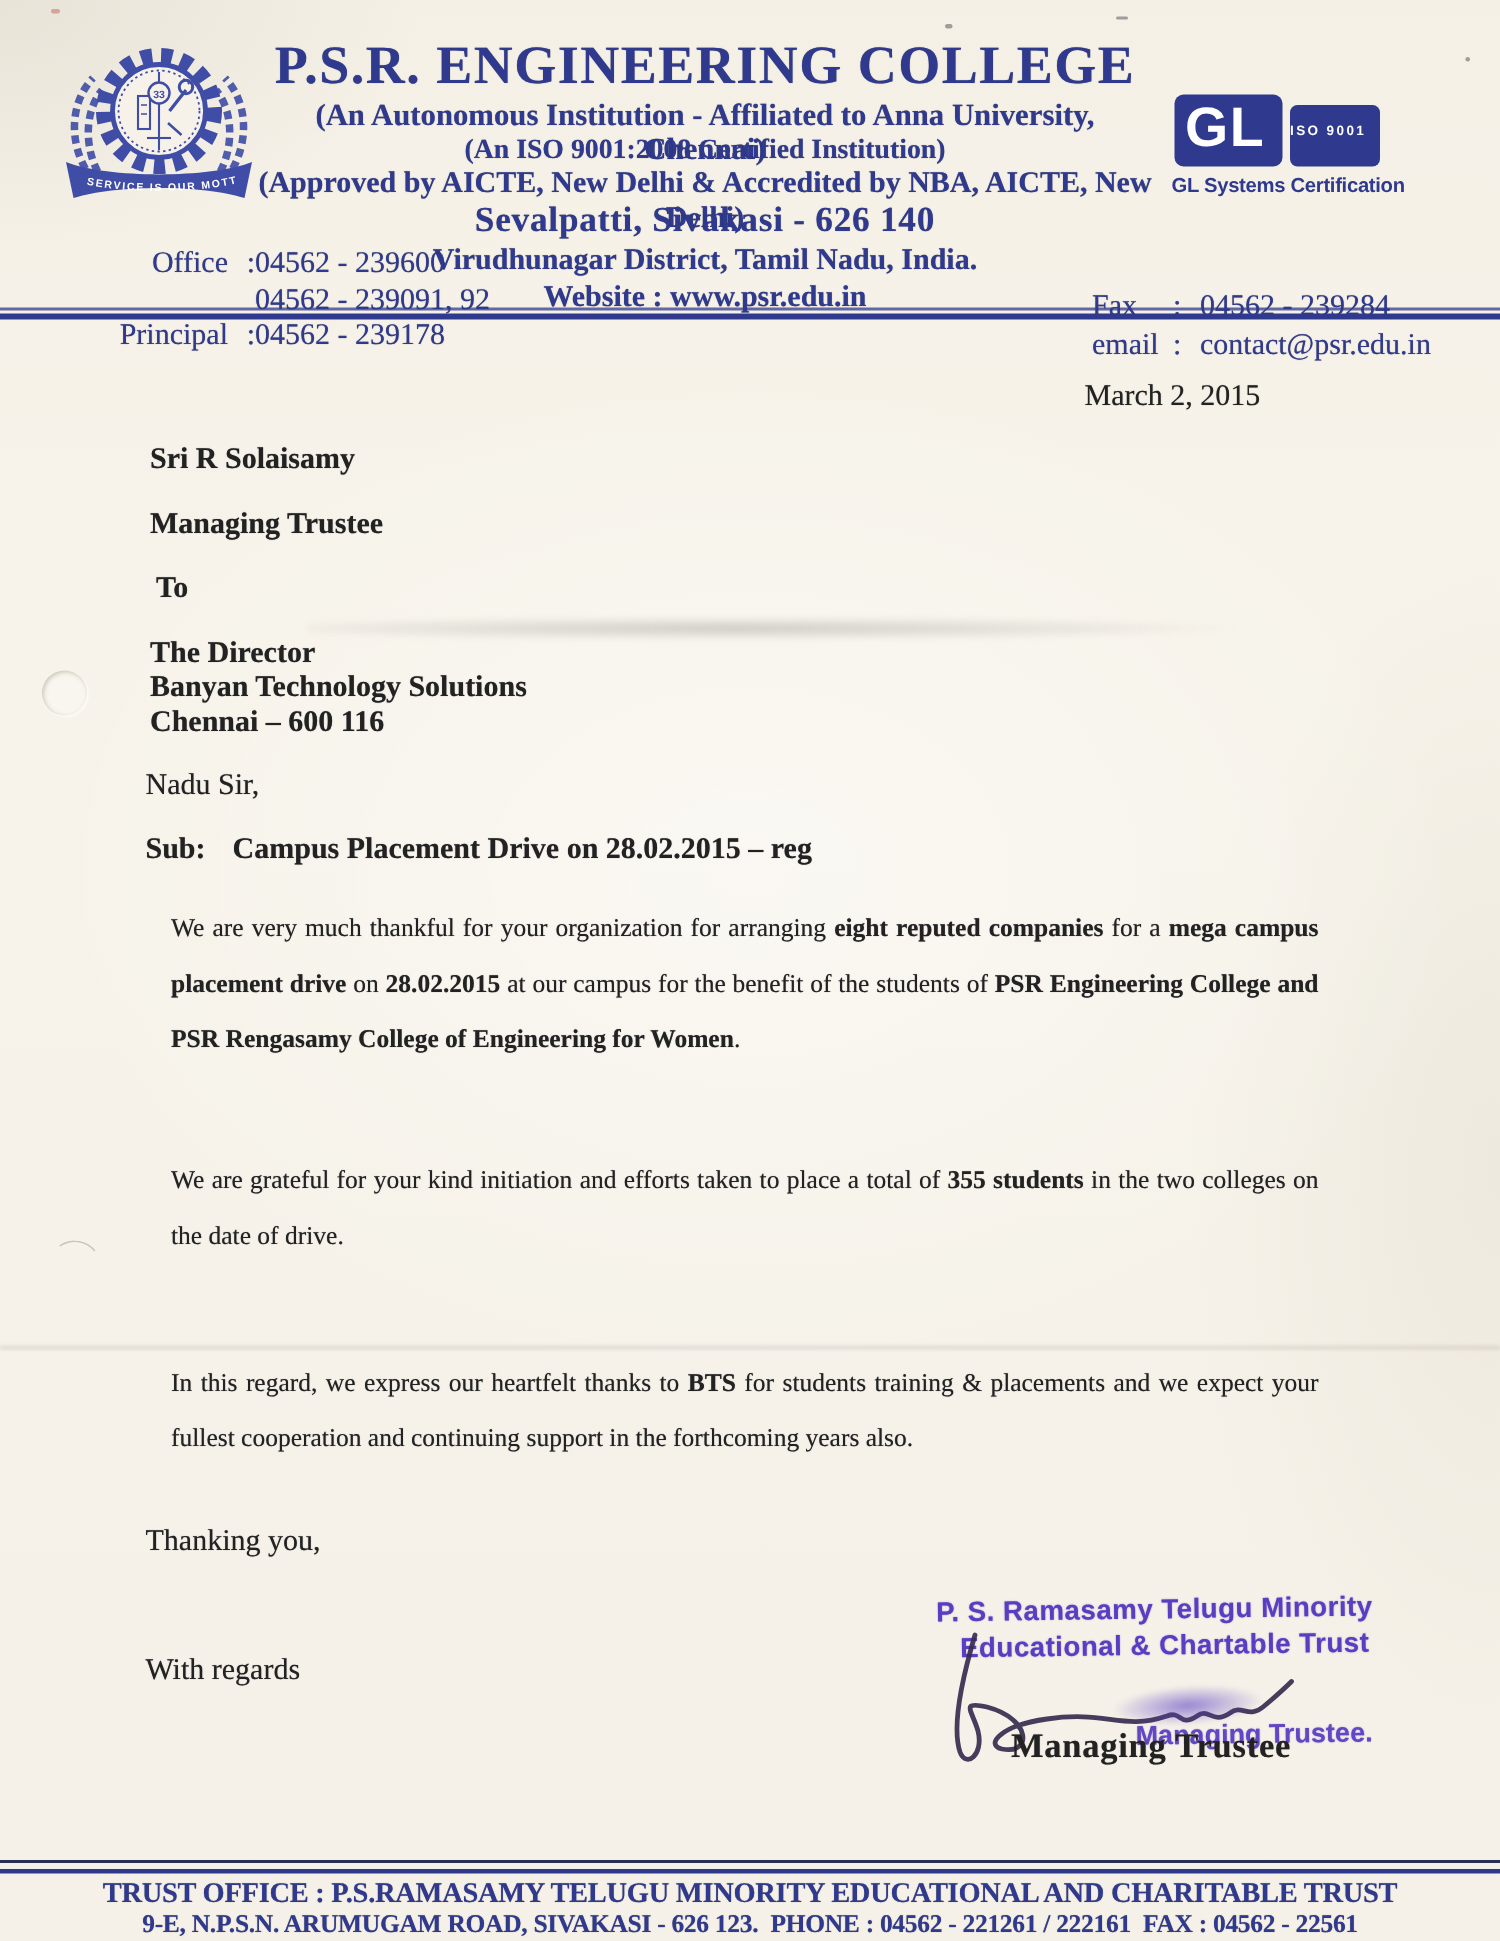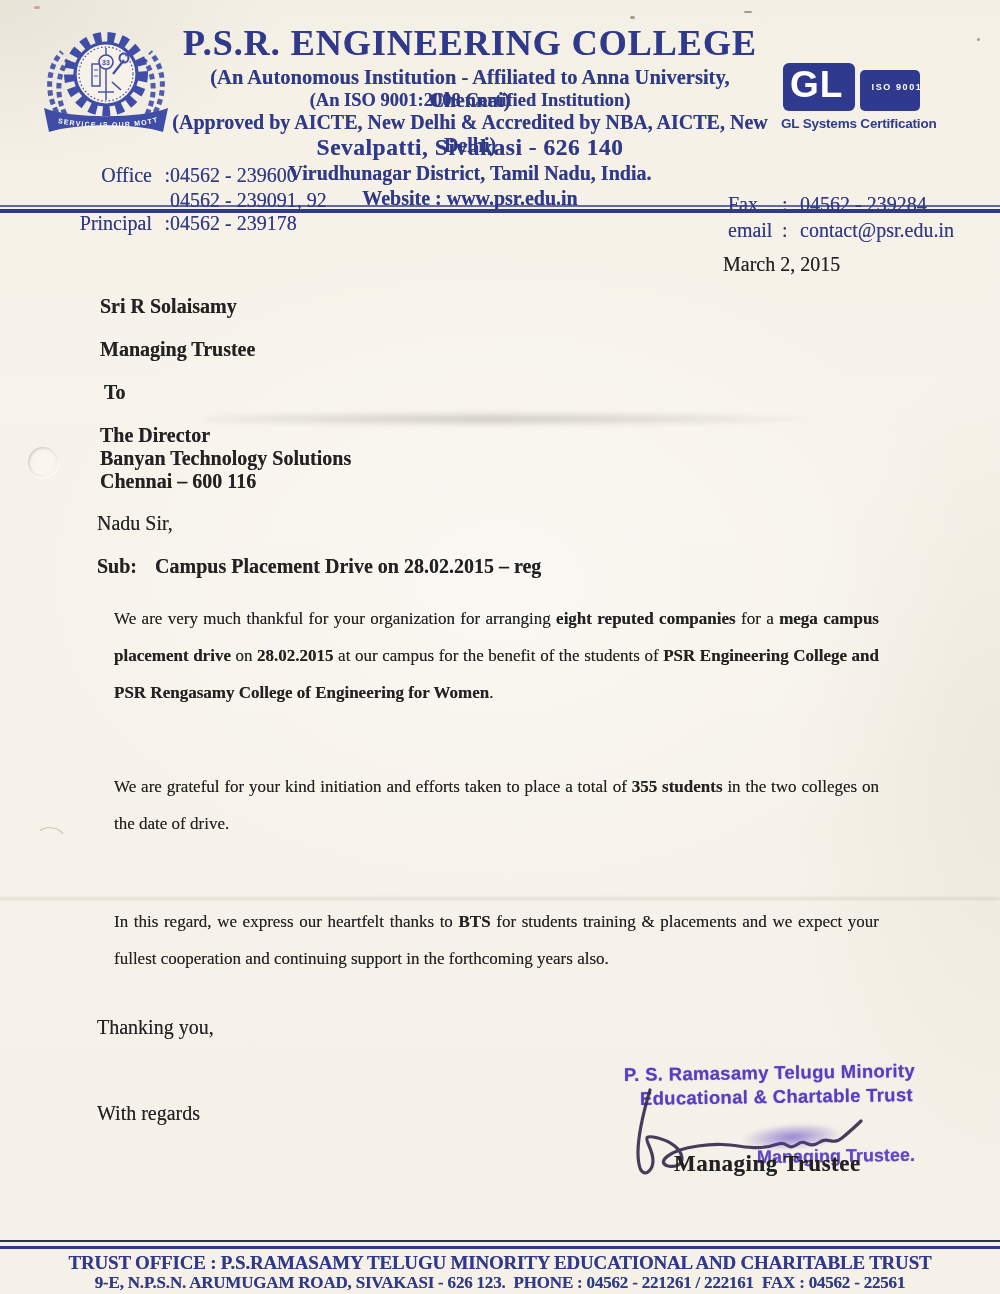--- a/index.html
+++ b/index.html
@@ -40,21 +40,21 @@
   .cr .col{display:inline-block;width:18px;}
 
   .rule1{left:0;top:205px;width:1000px;height:2px;background:var(--navy,#2f3a8e);opacity:.75;}
   .rule2{left:0;top:209px;width:1000px;height:4px;background:var(--navy,#2f3a8e);}
 
   
   .gl-wrap{left:783px;top:61px;width:156px;height:72px;}
   .gl-box{position:absolute;left:0;top:2px;width:72px;height:48px;background:var(--navy,#2f3a8e);border-radius:6px;}
   .gl-box span{position:absolute;left:7px;top:1px;color:#fff;font-family:"Liberation Sans",sans-serif;font-size:37px;font-weight:bold;letter-spacing:1px;}
   .iso-box{position:absolute;left:77px;top:9px;width:60px;height:41px;background:var(--navy,#2f3a8e);border-radius:5px;}
-  .iso-box span{position:absolute;left:0;top:12px;width:74px;text-align:center;color:#fff;font-family:"Liberation Sans",sans-serif;font-size:9px;font-weight:bold;letter-spacing:1.6px;}
+  .iso-box span{position:absolute;left:0;top:12px;width:74px;text-align:left;color:#fff;font-family:"Liberation Sans",sans-serif;font-size:9px;font-weight:bold;letter-spacing:1.6px;}
   .gl-cap{position:absolute;left:-2px;top:55px;width:170px;color:var(--navy,#2f3a8e);font-family:"Liberation Sans",sans-serif;font-size:13.5px;font-weight:bold;letter-spacing:-0.2px;}
 
   
   .date{left:723px;top:253px;font-size:20px;}
   .sender1{left:100px;top:295px;font-size:20px;font-weight:bold;}
   .sender2{left:100px;top:338px;font-size:20px;font-weight:bold;}
   .to{left:104px;top:381px;font-size:20px;font-weight:bold;}
   .rcpt{left:100px;top:424px;font-size:20px;font-weight:bold;line-height:23px;}
   .salut{left:97px;top:512px;font-size:20px;}
   .subj{left:97px;top:555px;font-size:20px;font-weight:bold;}

